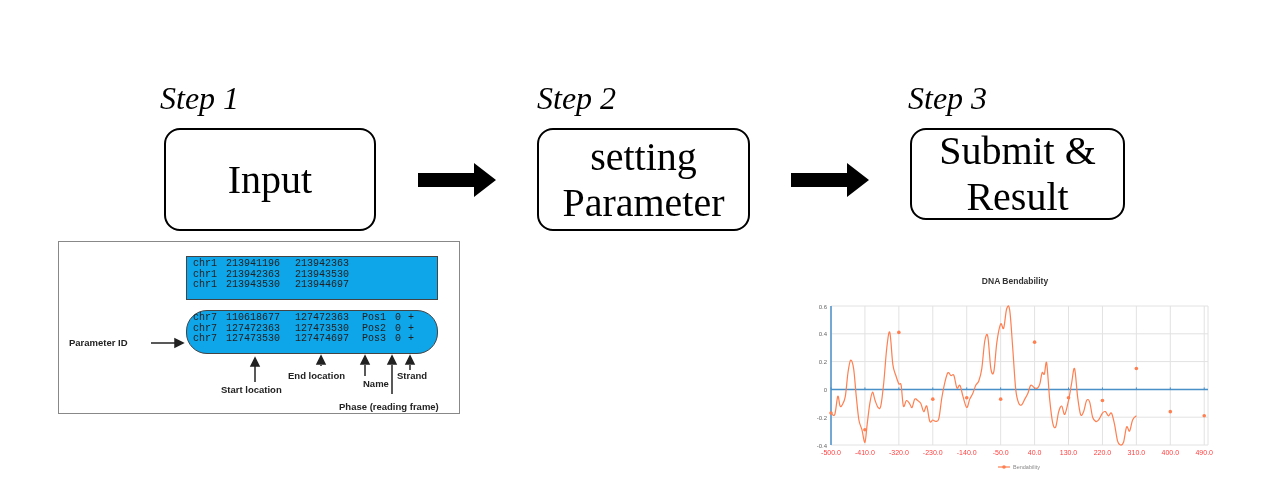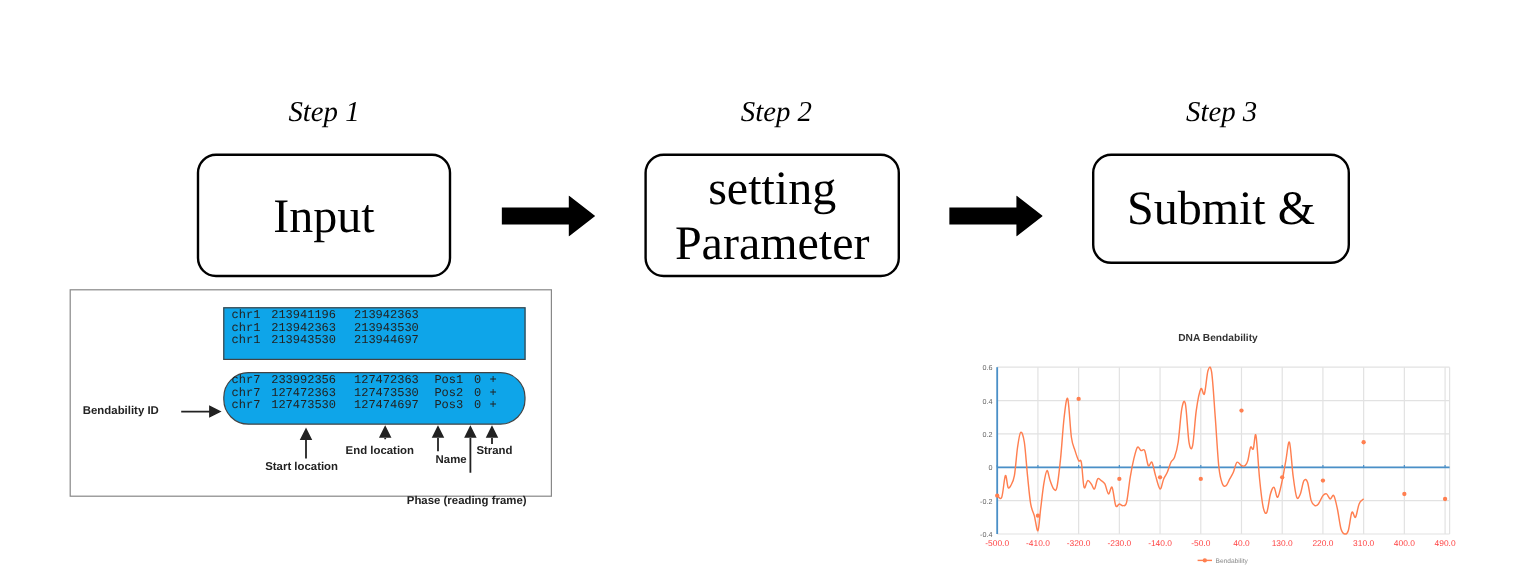--- a/index.html
+++ b/index.html
@@ -1,17 +1,17 @@
 <!DOCTYPE html>
 <html><head>
 <meta charset="utf-8">
 <style>
   html, body { margin: 0; padding: 0; background: #ffffff; }
   body { width: 1264px; height: 481px; position: relative; overflow: hidden; font-family: "Liberation Serif", serif; }
-  .step-label { position: absolute; font-family: "Liberation Serif", serif; font-style: italic; font-size: 24px; color: #000; text-align: center; width: 220px; line-height: 1; }
+  .step-label { position: absolute; font-family: "Liberation Serif", serif; font-style: italic; font-size: 32px; color: #000; width: 220px; line-height: 1; }
   .step-box { position: absolute; border: 2px solid #000; border-radius: 16px; background: #fff; display: flex; align-items: center; justify-content: center; text-align: center; font-family: "Liberation Serif", serif; font-size: 40px; line-height: 1.15; color: #000; box-sizing: border-box; }
   .arrow { position: absolute; }
   .input-panel { position: absolute; left: 58px; top: 241px; width: 402px; height: 173px; border: 1px solid #888; box-sizing: border-box; background: #fff; }
   .bed-box { position: absolute; border: 1.5px solid #444; box-sizing: border-box; background: #0ea5e9; font-family: "Liberation Mono", monospace; font-size: 10px; color: #222; padding: 2px 6px; }
   .bed-row { display: flex; height: 10.5px; line-height: 10.5px; white-space: pre; }
   .bed-row span { display: inline-block; }
   .c-chr { width: 33px; } .c-start { width: 69px; } .c-end { width: 67px; } .c-name { width: 33px; } .c-phase { width: 13px; } .c-strand { width: 10px; }
   .anno { position: absolute; font-family: "Liberation Sans", sans-serif; font-weight: bold; font-size: 9.5px; color: #222; white-space: nowrap; }
   .chart-wrap { position: absolute; left: 810px; top: 240px; width: 410px; height: 205px; margin-top: 30px; }
   .chart-title { position: absolute; left: 0; top: 6px; width: 410px; text-align: center; font-family: "Liberation Sans", sans-serif; font-weight: bold; font-size: 8.5px; color: #333; }
@@ -29,64 +29,65 @@
 </div>
 <div class="step-box" style="left:537px; top:128px; width:213px; height:103px;">
   <div>
     <div>setting</div>
     <div>Parameter</div>
   </div>
 </div>
 <div class="step-box" style="left:910px; top:128px; width:215px; height:92px;">
   <div>
     <div>Submit &amp;</div>
+    <div>Result</div>
   </div>
 </div>
 
 <svg class="arrow" style="left:418px; top:163px;" width="78" height="34" viewBox="0 0 78 34">
   <polygon points="0,10 56,10 56,0 78,17 56,34 56,24 0,24" fill="#000"></polygon>
 </svg>
 <svg class="arrow" style="left:791px; top:163px;" width="78" height="34" viewBox="0 0 78 34">
   <polygon points="0,10 56,10 56,0 78,17 56,34 56,24 0,24" fill="#000"></polygon>
 </svg>
 
 <div class="input-panel">
   <div class="bed-box" style="left:127px; top:14px; width:252px; height:44px;">
     <div class="bed-row"><span class="c-chr">chr1</span><span class="c-start">213941196</span><span class="c-end">213942363</span></div>
     <div class="bed-row"><span class="c-chr">chr1</span><span class="c-start">213942363</span><span class="c-end">213943530</span></div>
     <div class="bed-row"><span class="c-chr">chr1</span><span class="c-start">213943530</span><span class="c-end">213944697</span></div>
   </div>
   <div class="bed-box" style="left:127px; top:68px; width:252px; height:44px;border-radius:21px;">
-    <div class="bed-row"><span class="c-chr">chr7</span><span class="c-start">233992356</span><span class="c-end">127472363</span><span class="c-name">Pos1</span><span class="c-phase">0</span><span class="c-strand">+</span></div>
+    <div class="bed-row"><span class="c-chr">chr7</span><span class="c-start">110618677</span><span class="c-end">127472363</span><span class="c-name">Pos1</span><span class="c-phase">0</span><span class="c-strand">+</span></div>
     <div class="bed-row"><span class="c-chr">chr7</span><span class="c-start">127472363</span><span class="c-end">127473530</span><span class="c-name">Pos2</span><span class="c-phase">0</span><span class="c-strand">+</span></div>
     <div class="bed-row"><span class="c-chr">chr7</span><span class="c-start">127473530</span><span class="c-end">127474697</span><span class="c-name">Pos3</span><span class="c-phase">0</span><span class="c-strand">+</span></div>
   </div>
 
   <svg style="position:absolute; left:0; top:0;" width="402" height="173">
     <g stroke="#222" stroke-width="1.5" fill="#222">
       <line x1="92" y1="101" x2="117" y2="101"></line>
         <polygon points="124,101 116,97 116,105"></polygon>
       <line x1="196" y1="140" x2="196" y2="124"></line>
         <polygon points="196,116 192,124 200,124"></polygon>
       <line x1="262" y1="124" x2="262" y2="123"></line>
         <polygon points="262,114 258,122 266,122"></polygon>
       <line x1="306" y1="134" x2="306" y2="123"></line>
         <polygon points="306,114 302,122 310,122"></polygon>
       <line x1="333" y1="152" x2="333" y2="123"></line>
         <polygon points="333,114 329,122 337,122"></polygon>
       <line x1="351" y1="128" x2="351" y2="123"></line>
         <polygon points="351,114 347,122 355,122"></polygon>
     </g>
   </svg>
-  <div class="anno" style="left:10px; top:95px;">Bendability ID</div>
+  <div class="anno" style="left:10px; top:95px;">Parameter ID</div>
   <div class="anno" style="left:162px; top:142px;">Start location</div>
   <div class="anno" style="left:229px; top:128px;">End location</div>
   <div class="anno" style="left:293px; top:136px;padding-left:11px;">Name</div>
   <div class="anno" style="left:338px; top:128px;">Strand</div>
-  <div class="anno" style="left:280px; top:170px;text-align:right;">Phase (reading frame)</div>
+  <div class="anno" style="left:280px; top:159px;text-align:right;">Phase (reading frame)</div>
 </div>
 
 <div class="chart-wrap">
   <div class="chart-title">DNA Bendability</div>
   <svg id="chart-svg" width="410" height="205" style="position:absolute; left:0; top:0;">
       <line x1="21" x2="398" y1="36" y2="36" stroke="#e2e2e2" stroke-width="1"></line>
       <text x="17" y="38.5" text-anchor="end" font-size="6" fill="#666666">0.6</text>
       <line x1="21" x2="398" y1="63.8" y2="63.8" stroke="#e2e2e2" stroke-width="1"></line>
       <text x="17" y="66.3" text-anchor="end" font-size="6" fill="#666666">0.4</text>
       <line x1="21" x2="398" y1="91.6" y2="91.6" stroke="#e2e2e2" stroke-width="1"></line>

